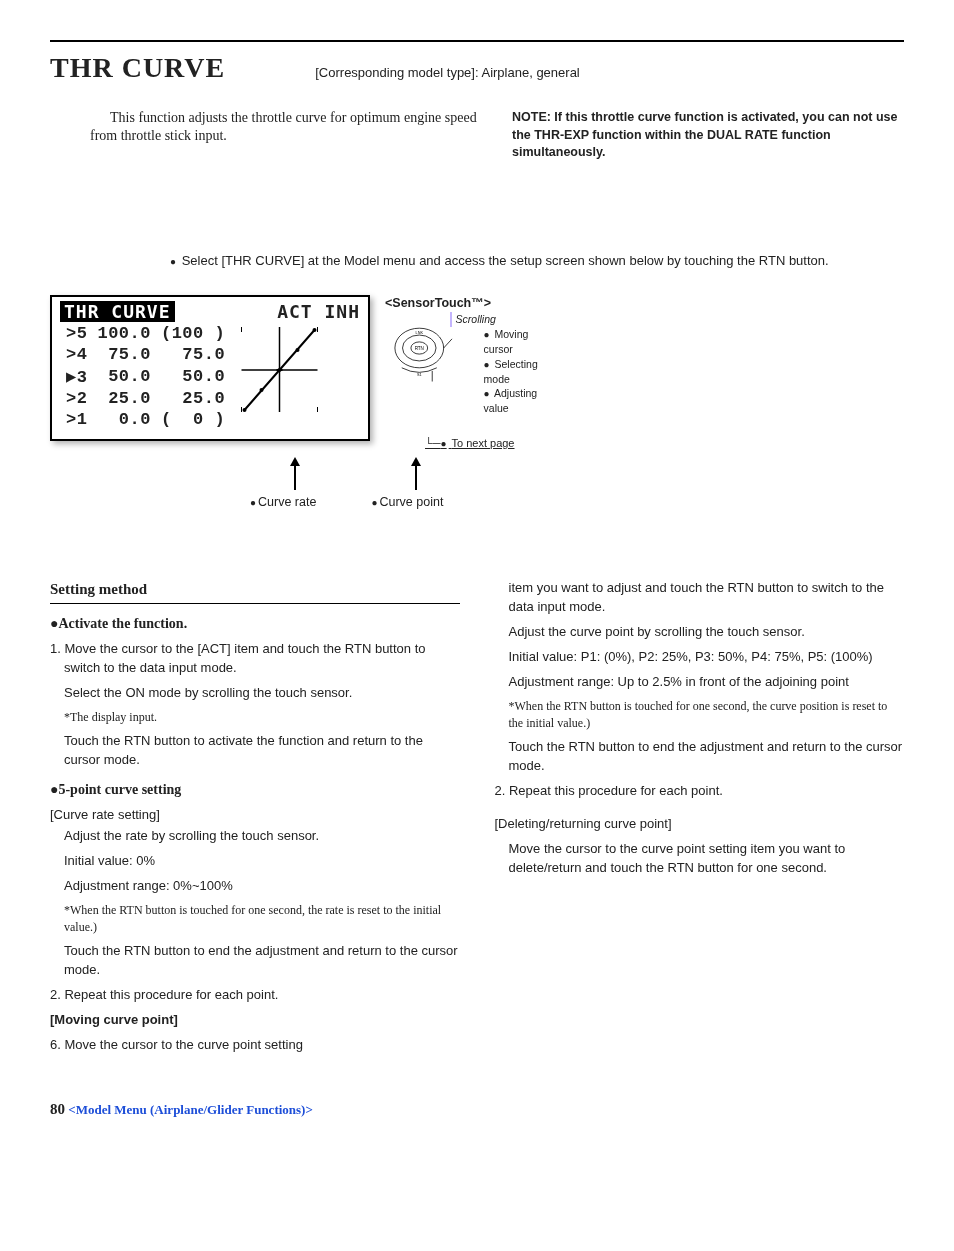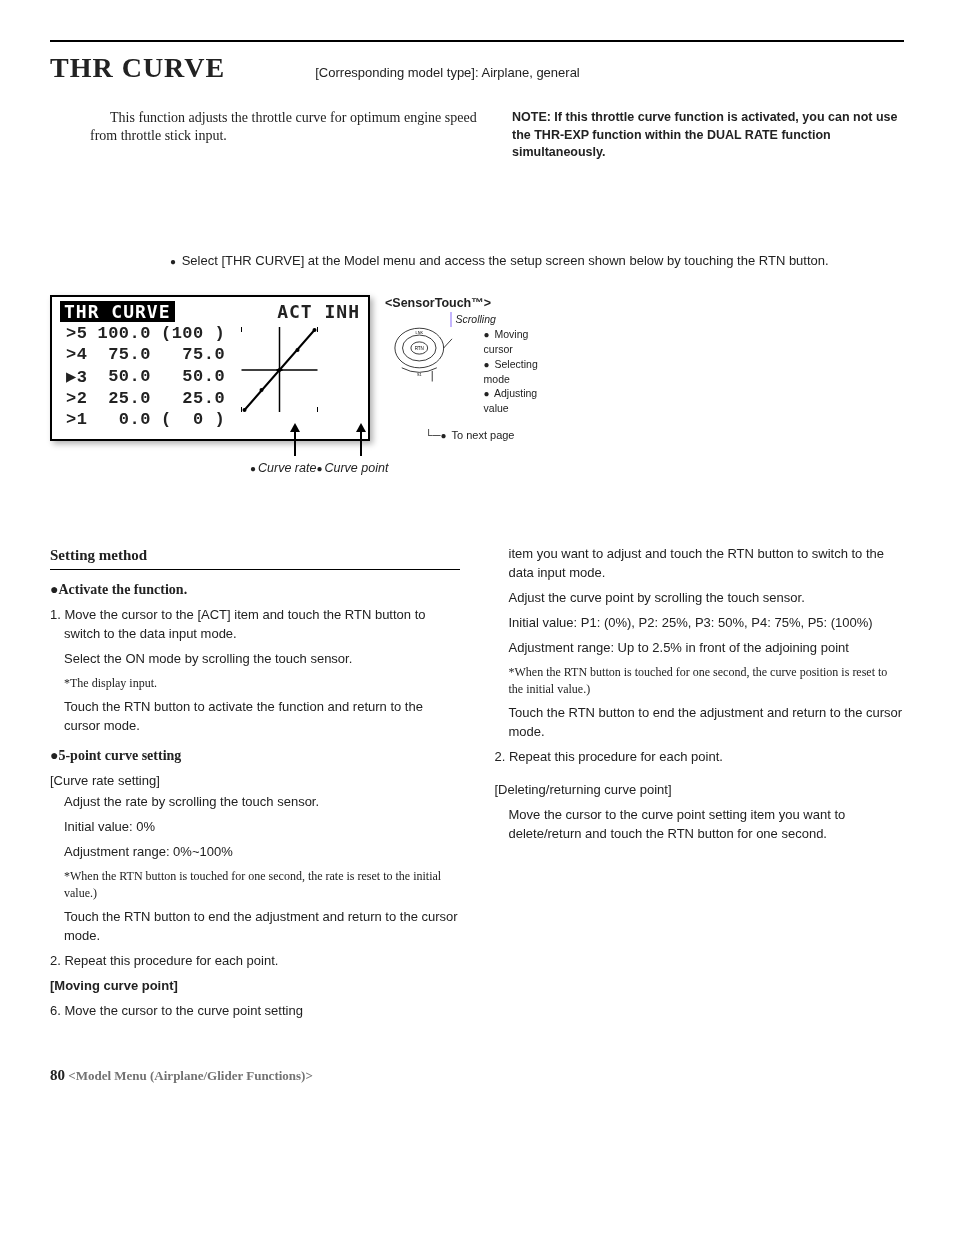--- a/index.html
+++ b/index.html
@@ -112,26 +112,26 @@
   .lcd-graph {
     width: 85px;
     height: 95px;
     position: relative;
   }
   .lcd-graph svg {
     width: 100%;
     height: 100%;
   }
   .arrows-row {
-    margin-top: 18px;
+    margin-top: 44px;
     margin-left: 200px;
     font-family: 'Century Gothic', 'Trebuchet MS', sans-serif;
     font-size: 12.5px;
     display:flex;
-    font-style:italic;
+    gap:55px;
   }
   .right-sensor {
     width: 160px;
     font-family: 'Century Gothic', 'Trebuchet MS', sans-serif;
     font-size: 11px;
     line-height: 1.4;
   }
   .sensor-title {
     font-weight: bold;
     font-size: 12.5px;
@@ -139,21 +139,21 @@
   .sensor-dial {
     width:85px;
     height:85px;
     margin:4px auto;
   }
   .sensor-items {
     font-size:10.5px;
     line-height:1.4;
   }
   .sensor-items-list { margin-left:30px;}
-  .next-page { margin-left:40px; margin-top:12px;}
+  .next-page { margin-left:40px; margin-top:20px;text-decoration:underline;}
   .columns {
     display: flex;
     gap: 35px;
     font-family: 'Century Gothic', 'Trebuchet MS', sans-serif;
     font-size: 13px;
     line-height: 1.45;
   }
   .col { flex: 1; }
   .setting-hdr {
     font-family: 'Times New Roman', serif;
@@ -188,21 +188,21 @@
     margin-top: 40px;
     font-family: 'Times New Roman', serif;
     font-size: 13px;
   }
   .footer .pg {
     font-weight: bold;
     font-size: 15px;
   }
   .footer .sect {
     font-weight: bold;
-    color: #737373;
+    color: #1d4ed8;
   }
   .bullet-lg::before { content: "\25CF"; font-size: 10px; margin-right:2px;}
   .arrow-up {
     display:inline-block;
     width:0;height:0;
     border-left:5px solid transparent;
     border-right:5px solid transparent;
     border-bottom:9px solid #000;
     position:relative;
   }

